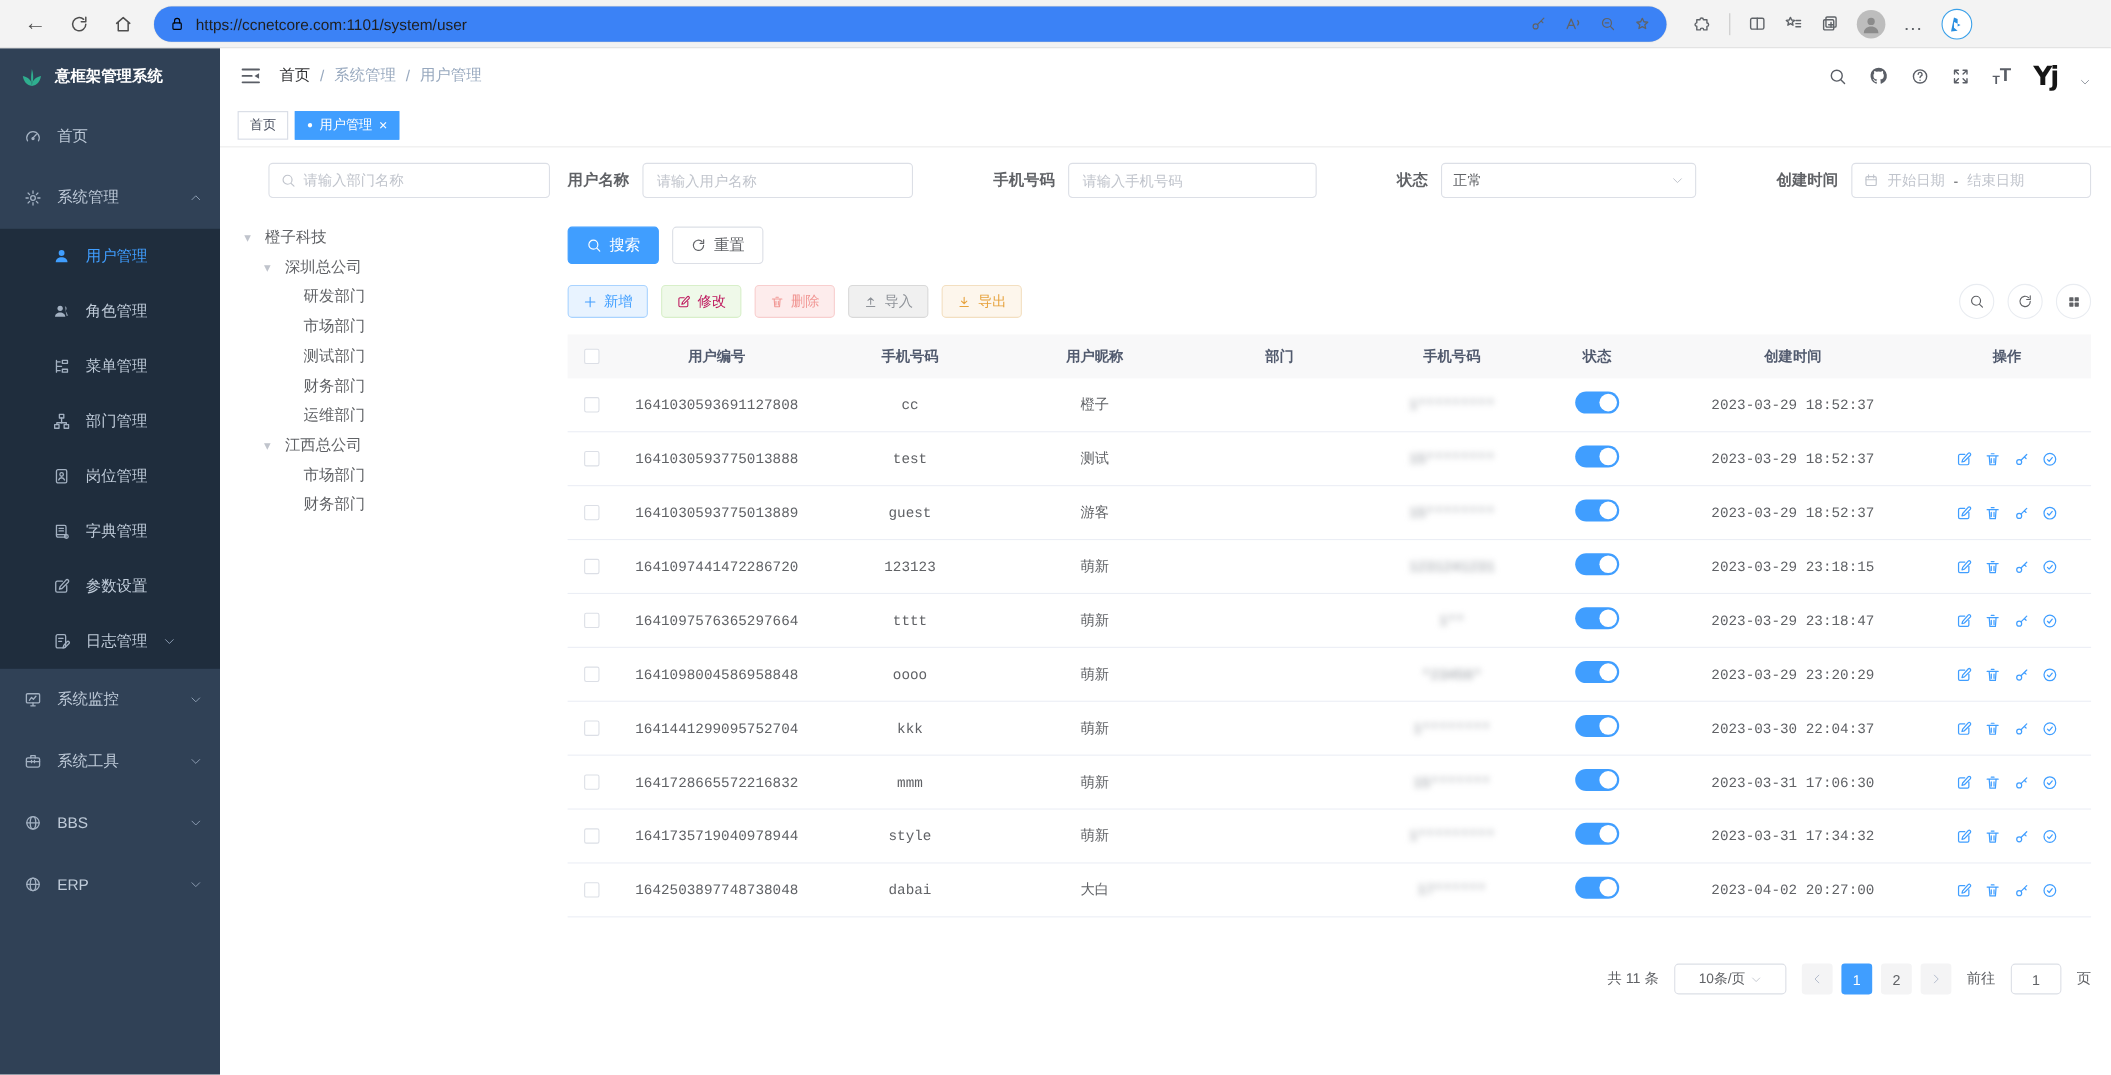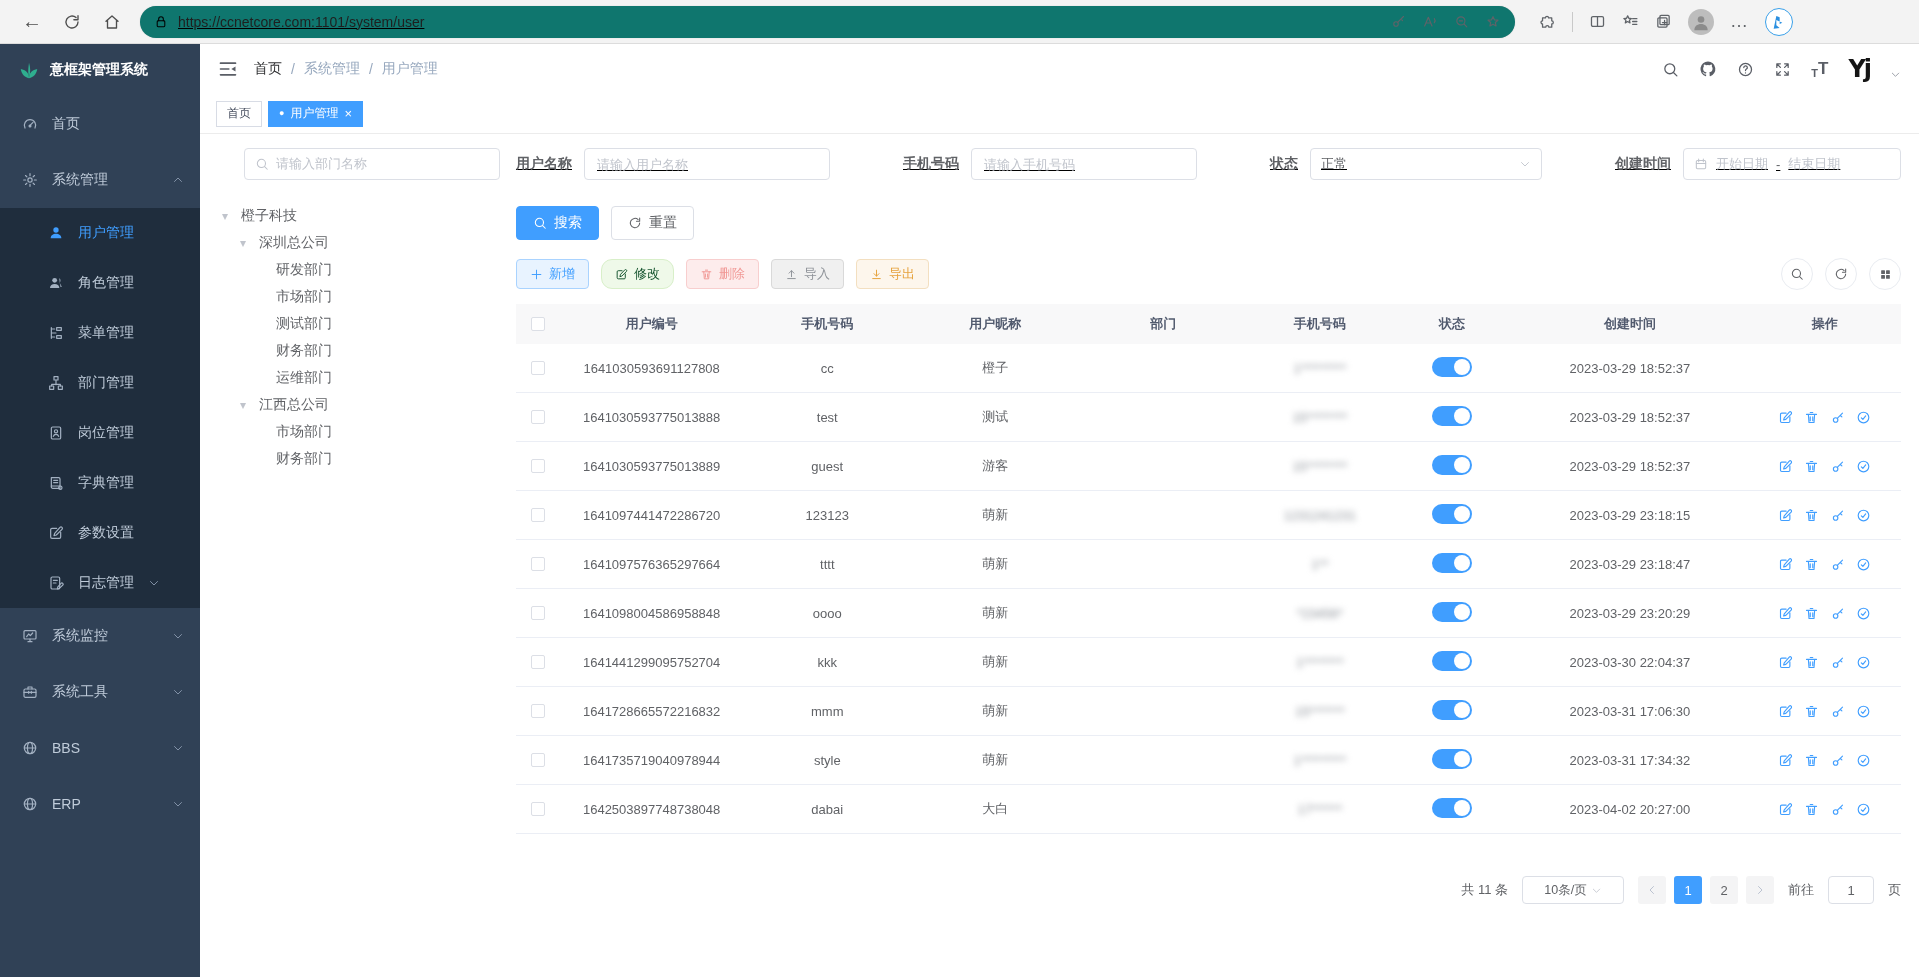--- a/index.html
+++ b/index.html
@@ -8,23 +8,23 @@
   svg { display:block; }
   .ic { width:16px; height:16px; stroke:currentColor; fill:none;
         stroke-width:1.8; stroke-linecap:round; stroke-linejoin:round; }
   .hidden { visibility:hidden; }
 
   
   .browser-bar { height:44px; background:#f3f3f3; border-bottom:1px solid #dcdcdc;
     display:flex; align-items:center; padding:0 14px; gap:4px; }
   .nav-btn { width:36px; height:34px; display:flex; align-items:center; justify-content:center;
     color:#4e4e4e; font-size:20px; border-radius:6px; }
-  .url-pill { flex:0 0 1375px; height:32px; background:#0f766e; border-radius:16px;
+  .url-pill { flex:0 0 1375px; height:32px; background:#3b82f6; border-radius:16px;
     display:flex; align-items:center; padding:0 14px; margin:0 6px; gap:10px;
-    box-shadow:0 0 1px rgba(0,0,0,.25);text-decoration:underline; }
+    box-shadow:0 0 1px rgba(0,0,0,.25); }
   .url-text { font-size:14px; color:#1f1f1f; flex:0 1 auto; white-space:nowrap; }
   .pill-icons { margin-left:auto; display:flex; align-items:center; gap:16px; color:#5f6368; }
   .browser-actions { display:flex; align-items:center; gap:16px; margin-left:14px; color:#5f6368; }
   .chrome-divider { width:1px; height:20px; background:#c9c9c9; }
   .profile-avatar { width:26px; height:26px; border-radius:50%; background:#bdbdbd;
     display:flex; align-items:center; justify-content:center; overflow:hidden; }
   .copilot { width:28px; height:28px; border-radius:50%; background:#fff;
     border:1.5px solid #3aa0e9; display:flex; align-items:center; justify-content:center; }
 
   
@@ -69,54 +69,54 @@
   .dept-search { height:32px; border:1px solid #dcdfe6; border-radius:4px;
     display:flex; align-items:center; gap:7px; padding:0 10px; color:#c0c4cc; font-size:13px;margin-left:28px; }
   .tree { margin-top:22px; font-size:14px; color:#606266; }
   .tree-row { height:27px; display:flex; align-items:center; gap:7px; cursor:pointer; }
   .tree-arrow { color:#c0c4cc; font-size:12px; width:12px; }
   .lvl0 { padding-left:6px; } .lvl1 { padding-left:24px; } .lvl2 { padding-left:60px; }
 
   
   .right-panel { flex:1; display:flex; flex-direction:column; min-width:0; }
   .filter-row { display:flex; align-items:center; justify-content:space-between; }
-  .f-group { display:flex; align-items:center; gap:12px;text-decoration:underline; }
+  .f-group { display:flex; align-items:center; gap:12px; }
   .f-label { font-size:14px; font-weight:700; color:#606266; white-space:nowrap; }
   .f-input { height:32px; border:1px solid #dcdfe6; border-radius:4px; padding:0 12px;
     font-size:13px; color:#4d7c0f; outline:none; background:#fff; }
   .f-input::placeholder { color:#c0c4cc; }
   .f-select { width:232px; height:32px; border:1px solid #dcdfe6; border-radius:4px;
     display:flex; align-items:center; padding:0 10px; font-size:13px; color:#606266; }
   .f-select .caret { margin-left:auto; color:#c0c4cc; }
   .date-range { width:218px; height:32px; border:1px solid #dcdfe6; border-radius:4px;
     display:flex; align-items:center; gap:8px; padding:0 10px; font-size:13px; color:#c0c4cc; }
   .date-range .dash { color:#606266; }
 
   .btn-row { margin-top:26px; display:flex; gap:12px; }
   .btn { height:34px; padding:0 16px; border-radius:4px; font-size:14px; border:1px solid #dcdfe6;
     background:#fff; color:#606266; display:inline-flex; align-items:center; gap:7px; cursor:pointer; }
   .btn-primary { background:#409EFF; border-color:#409EFF; color:#fff; }
 
   .toolbar-row { margin-top:18px; display:flex; align-items:center; gap:12px; }
   .btn-sm { height:30px; padding:0 13px; font-size:13px; gap:6px; }
   .btn-add    { background:#e8f3ff; border-color:#a9d3ff; color:#409EFF;justify-content:center; }
-  .btn-edit   { background:#eff9e9; border-color:#d8efc9; color:#14532d;border-radius:11px; }
+  .btn-edit   { background:#eff9e9; border-color:#d8efc9; color:#be185d; }
   .btn-del    { background:#fdecec; border-color:#f8cece; color:#f19794; }
   .btn-import { background:#f0f0f0; border-color:#d9d9d9; color:#8f9399; }
   .btn-export { background:#fdf6ec; border-color:#f3dfc0; color:#E6A23C; }
   .tool-circles { margin-left:auto; display:flex; gap:12px; }
   .circle-btn { width:32px; height:32px; border-radius:50%; border:1px solid #e9ecf1;
     display:flex; align-items:center; justify-content:center; color:#606266; cursor:pointer; }
 
   
   .table { margin-top:14px; }
   .tgrid { display:grid; align-items:center; text-align:center;
     grid-template-columns:44px 1.2fr 1.1fr 1.1fr 1.1fr 0.95fr 0.78fr 1.55fr 1fr; }
   .thead { height:40px; background:#f8f8f9; font-size:13px; font-weight:700; color:#515a6e; }
-  .trow { height:49px; border-bottom:1px solid #ebeef5; font-size:13px; color:#606266; }
+  .trow { height:49px; border-bottom:1px solid #ebeef5; font-size:13px; color:#606266;font-family:Liberation Mono, monospace; }
   .cb { width:14px; height:14px; border:1px solid #dcdfe6; border-radius:2px;
     background:#fff; display:inline-block; margin:0 auto; cursor:pointer; }
   .blurred { filter:blur(3px); color:#8d9299; }
   .toggle { width:40px; height:20px; border-radius:10px; background:#409EFF;
     display:inline-block; position:relative; cursor:pointer; }
   .toggle::after { content:""; position:absolute; right:2px; top:2px; width:16px; height:16px;
     border-radius:50%; background:#fff; }
   .actions { display:flex; justify-content:center; gap:11px; color:#409EFF; }
   .actions .ic { width:15px; height:15px; cursor:pointer; }
 

